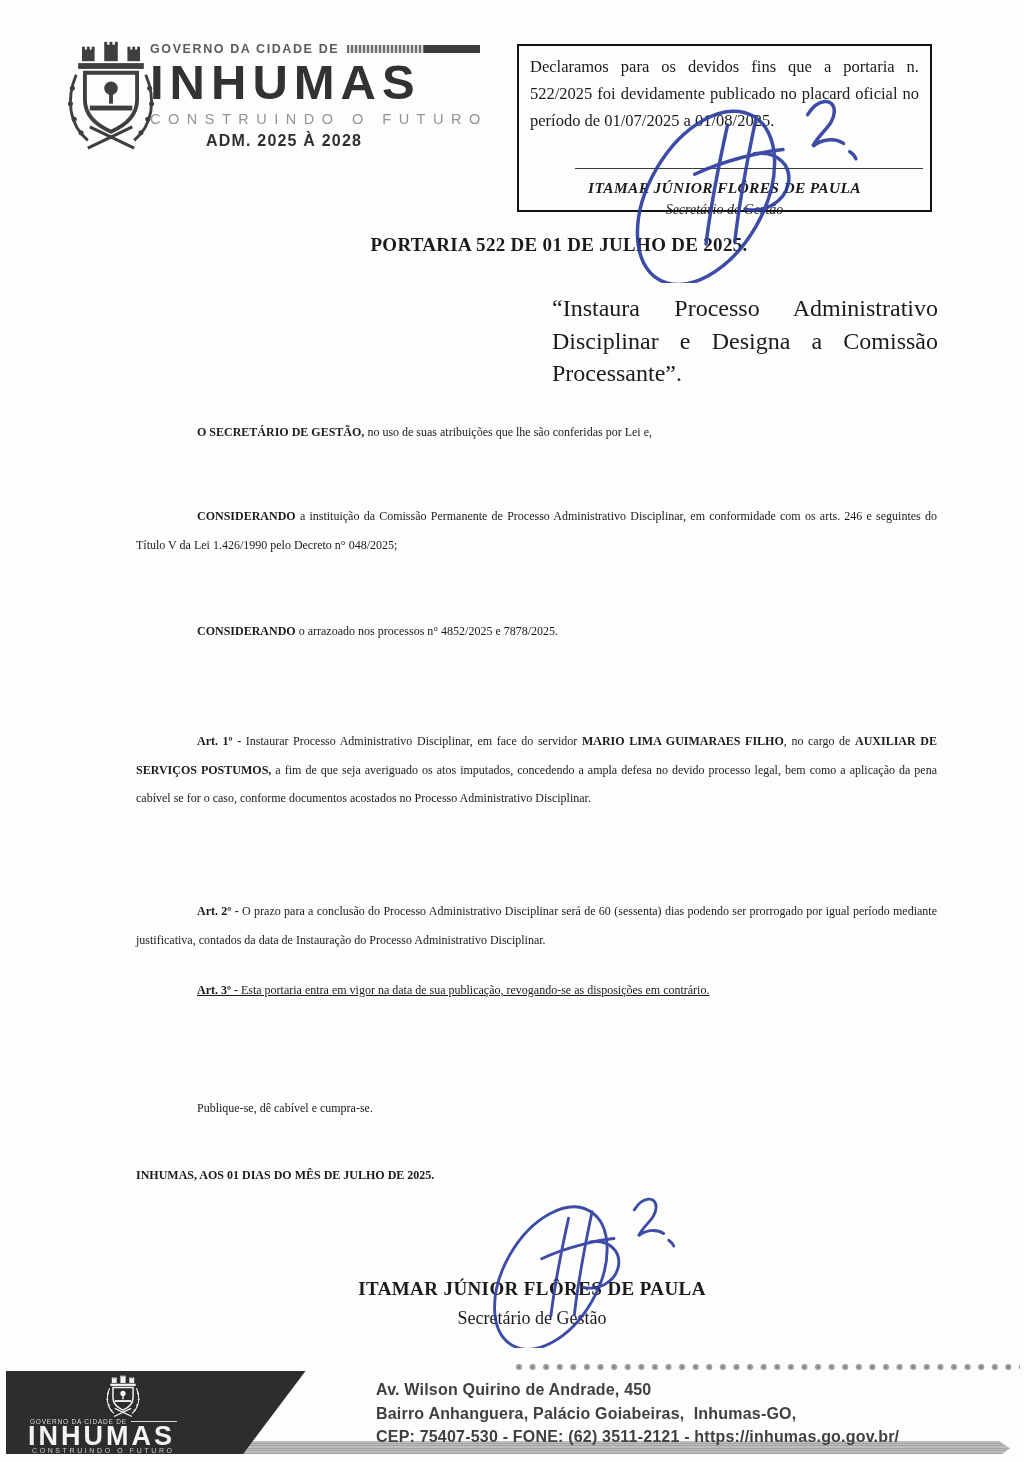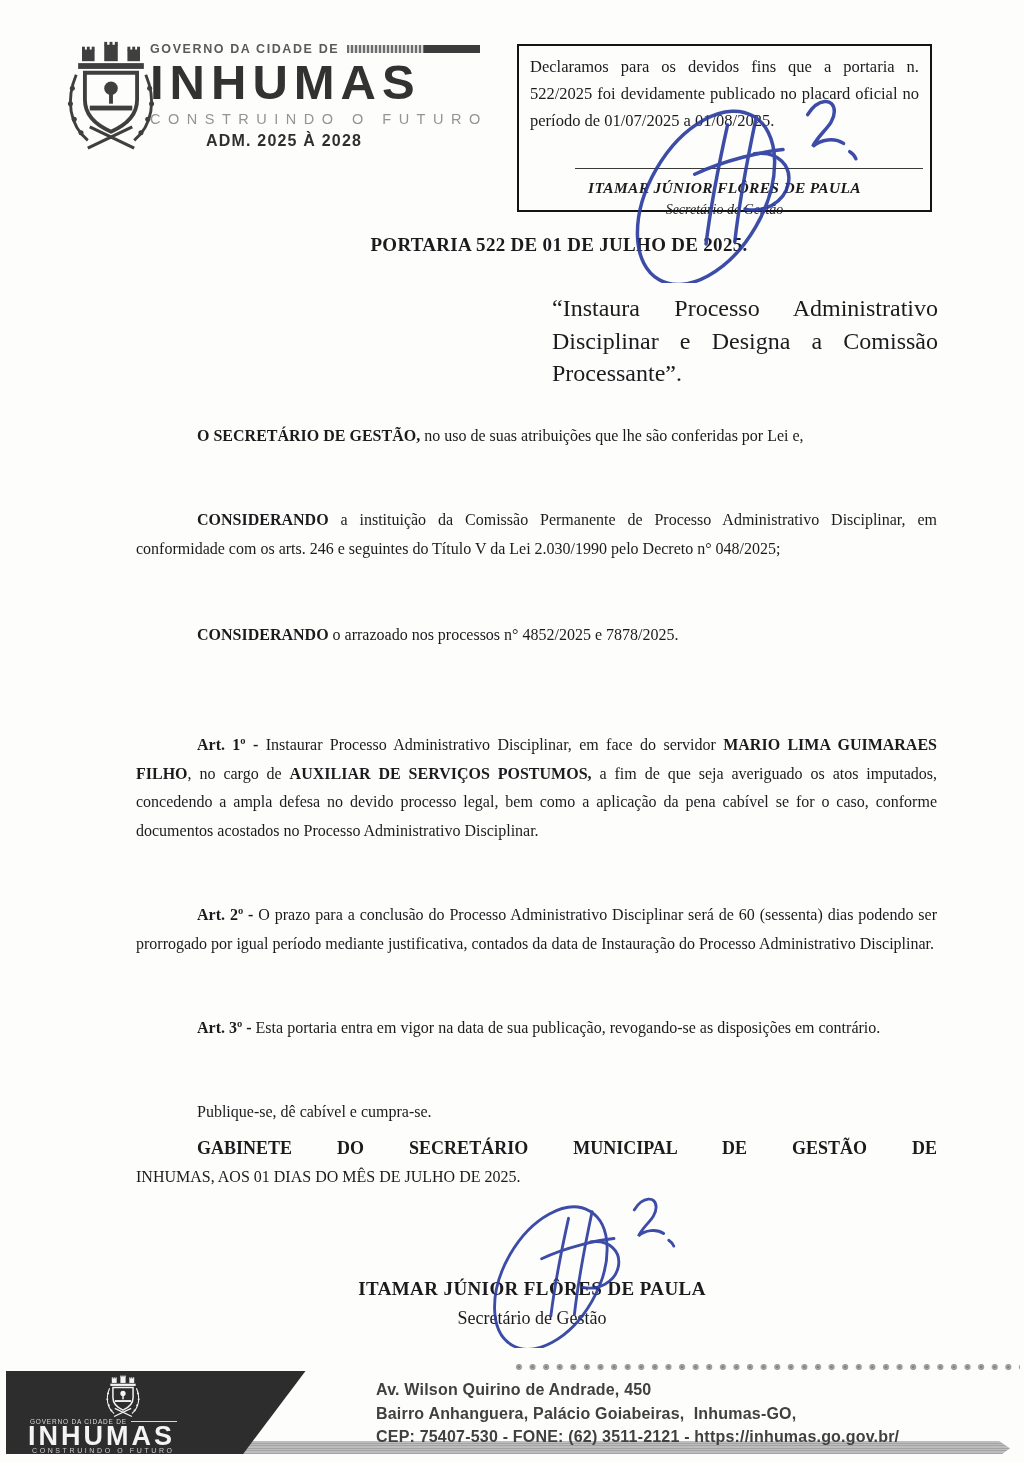--- a/index.html
+++ b/index.html
@@ -31,33 +31,33 @@
     font-size:16.5px;line-height:27px;text-align:justify;overflow:visible;}
   .decl-rule{position:absolute;left:56px;width:348px;top:122px;border-top:1.6px solid #3a3a3a;}
   .decl-name{position:absolute;left:0;right:0;top:128px;text-align:center;
     font-weight:bold;font-style:italic;font-size:15.5px;letter-spacing:.3px;}
   .decl-role{position:absolute;left:0;right:0;top:150px;text-align:center;font-style:italic;font-size:14px;}
   .decl-sig{position:absolute;left:75px;top:42px;width:300px;height:195px;z-index:3;}
   
   .doc-title{position:absolute;left:136px;top:234px;width:846px;text-align:center;
     font-weight:bold;font-size:19px;letter-spacing:.3px;}
   .epigraph{position:absolute;left:552px;top:292px;width:386px;font-size:24px;line-height:32.5px;text-align:justify;}
-  .para{position:absolute;left:136px;width:801px;font-size:16px;line-height:28.5px;text-align:justify;text-indent:61px;}
+  .para{position:absolute;left:136px;width:801px;font-size:12px;line-height:28.5px;text-align:justify;text-indent:61px;}
   .para .b{font-weight:bold;}
   .p-preamble{top:406px;}
   .p-cons1{top:490px;}
   .p-cons2{top:605px;}
   .p-resolve{top:660px;}
   .p-art1{top:715px;}
   .p-art2{top:885px;}
-  .p-art3{top:998px;}
+  .p-art3{top:964px;text-decoration:underline;}
   .p-publique{top:1082px;}
   .gab1{position:absolute;left:136px;top:1138px;width:801px;font-size:18px;font-weight:bold;
     text-indent:61px;text-align:justify;text-align-last:justify;}
-  .gab2{position:absolute;left:136px;top:1168px;width:801px;font-size:16px;font-weight:normal;text-align:left;}
+  .gab2{position:absolute;left:136px;top:1168px;width:801px;font-size:12px;font-weight:bold;text-align:left;}
   .main-sig{position:absolute;left:462px;top:1188px;width:240px;height:160px;z-index:3;}
   .sig-name{position:absolute;left:112px;top:1278px;width:840px;text-align:center;
     font-weight:bold;font-size:19px;letter-spacing:.4px;}
   .sig-role{position:absolute;left:112px;top:1308px;width:840px;text-align:center;font-size:18px;}
   
   .foot-dots{position:absolute;left:514px;top:1362px;width:506px;height:11px;z-index:1;
     background-image:radial-gradient(circle at 5px 5px, #7e7e7e 0 1.2px, #9f9f9f 1.2px 2.8px, transparent 3.4px);
     background-size:13.6px 11px;background-repeat:repeat-x;}
   .foot-strip{position:absolute;left:228px;top:1441px;width:782px;height:13px;z-index:1;
     background:repeating-linear-gradient(0deg,#a3a3a3 0 1px,#bdbdbd 1px 2.5px);
@@ -150,28 +150,27 @@
     <div class="decl-role">Secretário de Gestão</div>
     <svg class="decl-sig">
         <use href="#sym-signature"></use>
       </svg>
   </div>
 
   <div class="doc-title">PORTARIA 522 DE 01 DE JULHO DE 2025.</div>
   <div class="epigraph">“Instaura Processo Administrativo Disciplinar e Designa a Comissão Processante”.</div>
 
   <p class="para p-preamble"><span class="b">O SECRETÁRIO DE GESTÃO,</span><span> no uso de suas atribuições que lhe são conferidas por Lei e,</span></p>
-  <p class="para p-cons1"><span class="b">CONSIDERANDO</span><span> a instituição da Comissão Permanente de Processo Administrativo Disciplinar, em conformidade com os arts. 246 e seguintes do Título V da Lei 2.030/1990 pelo Decreto n° 048/2025;</span></p>
+  <p class="para p-cons1"><span class="b">CONSIDERANDO</span><span> a instituição da Comissão Permanente de Processo Administrativo Disciplinar, em conformidade com os arts. 246 e seguintes do Título V da Lei 1.426/1990 pelo Decreto n° 048/2025;</span></p>
   <p class="para p-cons2"><span class="b">CONSIDERANDO</span><span> o arrazoado nos processos n° 4852/2025 e 7878/2025.</span></p>
   <p class="para p-art1"><span class="b">Art. 1º - </span><span>Instaurar Processo Administrativo Disciplinar, em face do servidor </span><span class="b">MARIO LIMA GUIMARAES FILHO</span><span>, no cargo de </span><span class="b">AUXILIAR DE SERVIÇOS POSTUMOS,</span><span> a fim de que seja averiguado os atos imputados, concedendo a ampla defesa no devido processo legal, bem como a aplicação da pena cabível se for o caso, conforme documentos acostados no Processo Administrativo Disciplinar.</span></p>
   <p class="para p-art2"><span class="b">Art. 2º - </span><span>O prazo para a conclusão do Processo Administrativo Disciplinar será de 60 (sessenta) dias podendo ser prorrogado por igual período mediante justificativa, contados da data de Instauração do Processo Administrativo Disciplinar.</span></p>
   <p class="para p-art3"><span class="b">Art. 3º - </span><span>Esta portaria entra em vigor na data de sua publicação, revogando-se as disposições em contrário.</span></p>
   <p class="para p-publique"><span>Publique-se, dê cabível e cumpra-se.</span></p>
 
-  <div class="gab1">GABINETE DO SECRETÁRIO MUNICIPAL DE GESTÃO DE</div>
   <div class="gab2">INHUMAS, AOS 01 DIAS DO MÊS DE JULHO DE 2025.</div>
 
   <svg class="main-sig">
       <use href="#sym-signature"></use>
     </svg>
   <div class="sig-name">ITAMAR JÚNIOR FLÔRES DE PAULA</div>
   <div class="sig-role">Secretário de Gestão</div>
 
   <div class="foot-dots"></div>
   <div class="foot-strip"></div>

